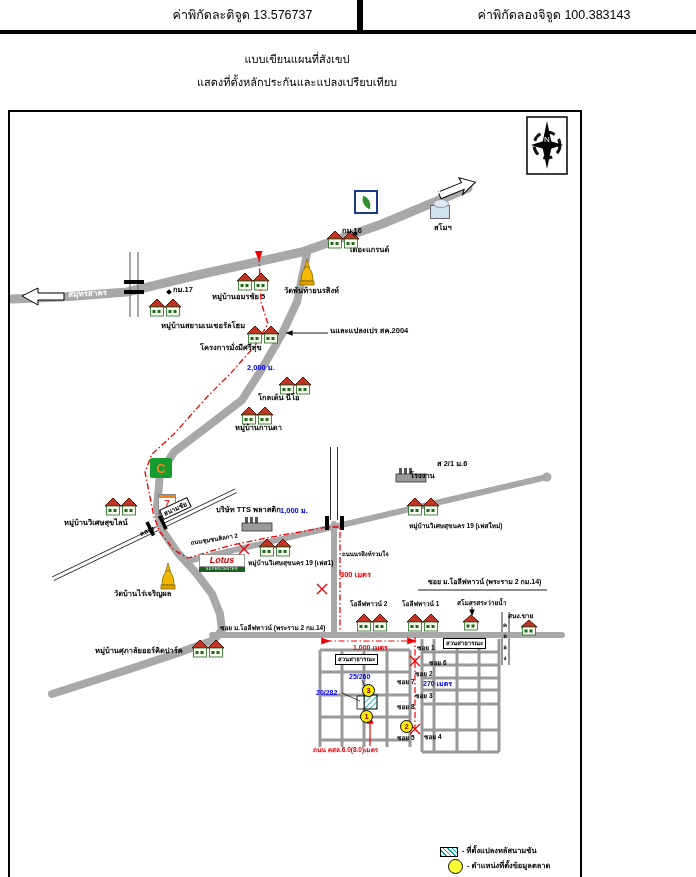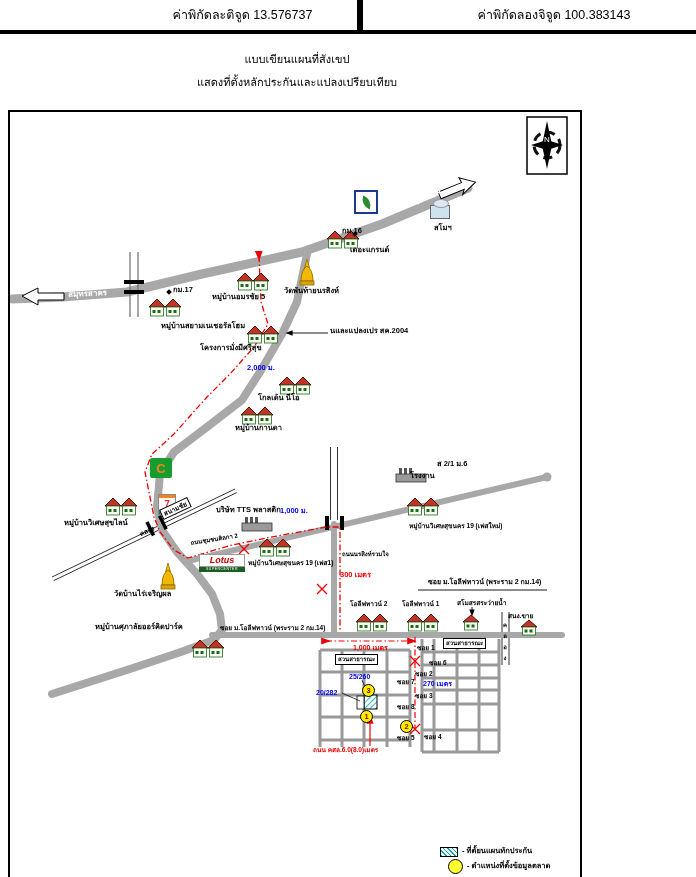--- a/index.html
+++ b/index.html
@@ -273,21 +273,21 @@
     <div class="lbl" style="left:395px;top:347px;padding-left:32px;">ส 2/1 ม.6</div>
     <div class="lbl" style="left:400px;top:359px;">โรงงาน</div>
     <div class="lbl sm" style="left:399px;top:409px;">หมู่บ้านวิเศษสุขนคร 19 (เฟสใหม่)</div>
 
     <div class="lbl xs" style="left:332px;top:438px;">ถนนนรสิงห์รวมใจ</div>
     <div class="lbl red" style="left:330px;top:458px;">300 เมตร</div>
 
     <div class="lbl" style="left:104px;top:477px;">วัดบ้านไร่เจริญผล</div>
     <div class="lbl sm" style="left:210px;top:511px;">ซอย ม.โอลีฟทาวน์ (พระราม 2 กม.14)</div>
     <div class="lbl" style="left:418px;top:465px;font-size:7px;">ซอย ม.โอลีฟทาวน์ (พระราม 2 กม.14)</div>
-    <div class="lbl" style="left:85px;top:510px;font-family:Liberation Serif, serif;">หมู่บ้านศุภาลัยออร์คิดปาร์ค</div>
+    <div class="lbl" style="left:85px;top:534px;font-family:Liberation Serif, serif;">หมู่บ้านศุภาลัยออร์คิดปาร์ค</div>
 
     <div class="lbl sm" style="left:340px;top:487px;">โอลีฟทาวน์ 2</div>
     <div class="lbl sm" style="left:392px;top:487px;">โอลีฟทาวน์ 1</div>
     <div class="lbl sm" style="left:447px;top:486px;">สโมสรสระว่ายน้ำ</div>
     <div class="lbl sm" style="left:498px;top:499px;">สนง.ขาย</div>
     <div class="lbl vert" style="left:491px;top:508px;">คลอง</div>
 
     <div class="lbl xs boxed" style="left:325px;top:542px;">สวนสาธารณะ</div>
     <div class="lbl xs boxed" style="left:433px;top:526px;">สวนสาธารณะ</div>
 
@@ -310,18 +310,18 @@
         <span>3</span>
       </div>
     <div class="marker" style="left:350px;top:598px;">
         <span>1</span>
       </div>
     <div class="marker" style="left:390px;top:608px;">
         <span>2</span>
       </div>
 
     <div class="lg-swatch" style="left:430px;top:735px;"></div>
-    <div class="lbl" style="left:452px;top:734px;">- ที่ตั้ยนแผนทักประกัน</div>
+    <div class="lbl" style="left:452px;top:734px;">- ที่ตั้งแปลงหลัสนามชัน</div>
     <div class="lg-circle" style="left:438px;top:747px;"></div>
     <div class="lbl" style="left:457px;top:749px;">- ตำแหน่งที่ตั้งข้อมูลตลาด</div>
 
   </div>
 </div>
 
 </body></html>

